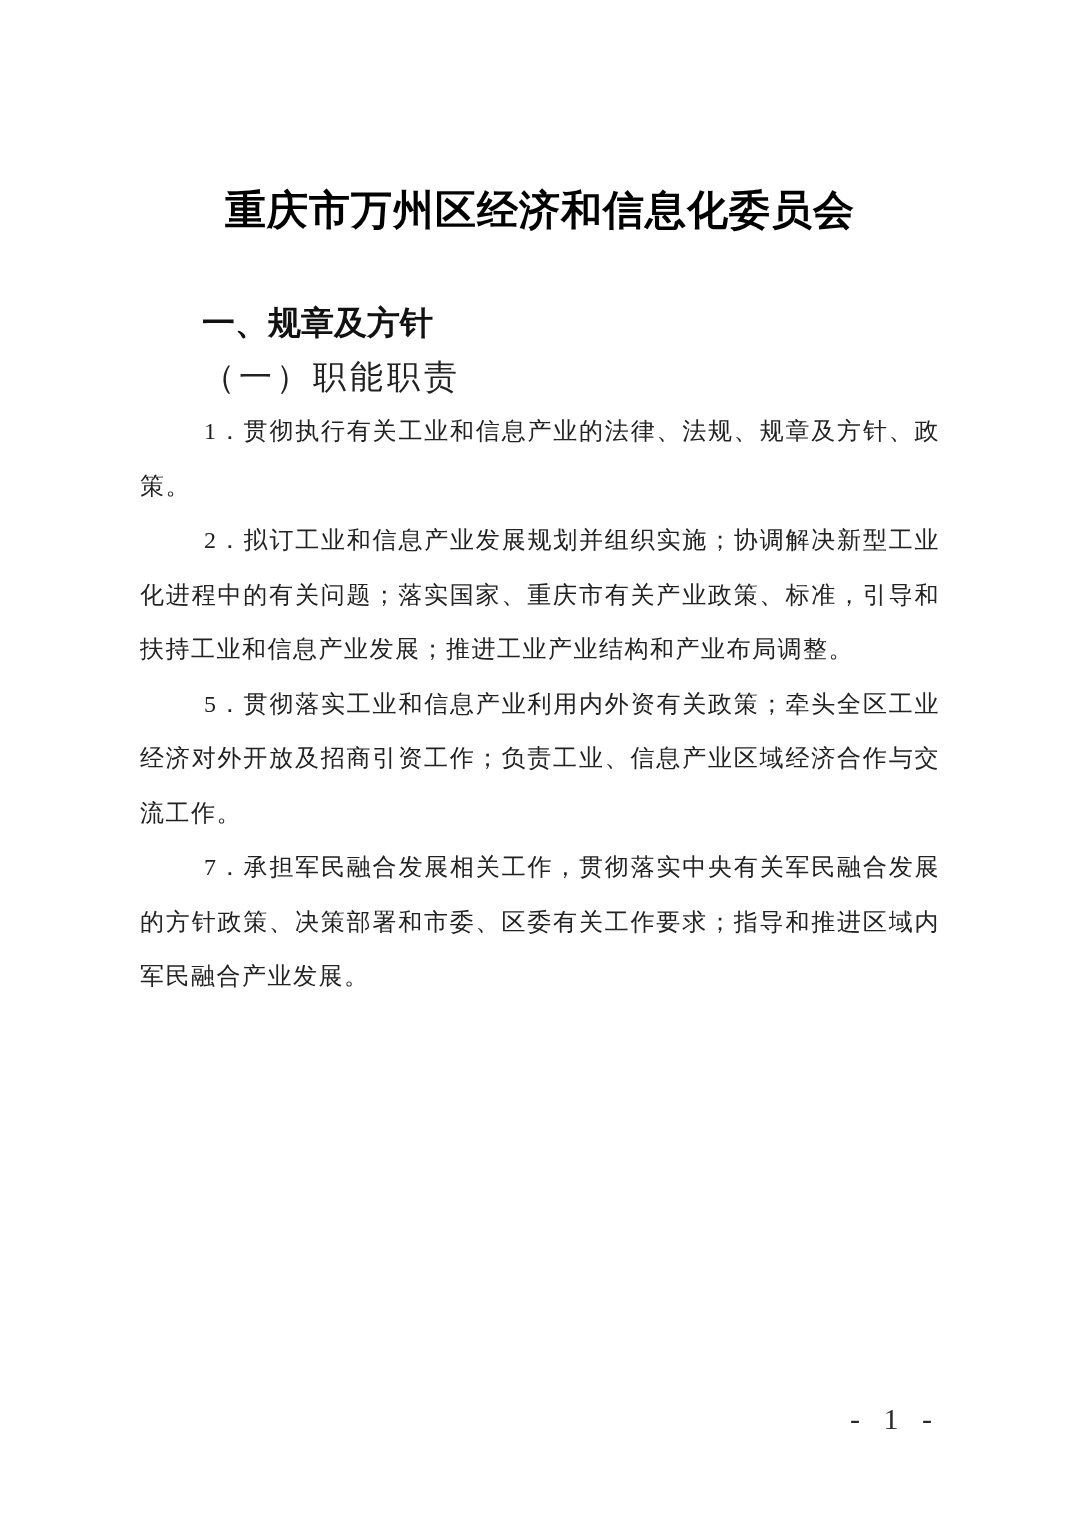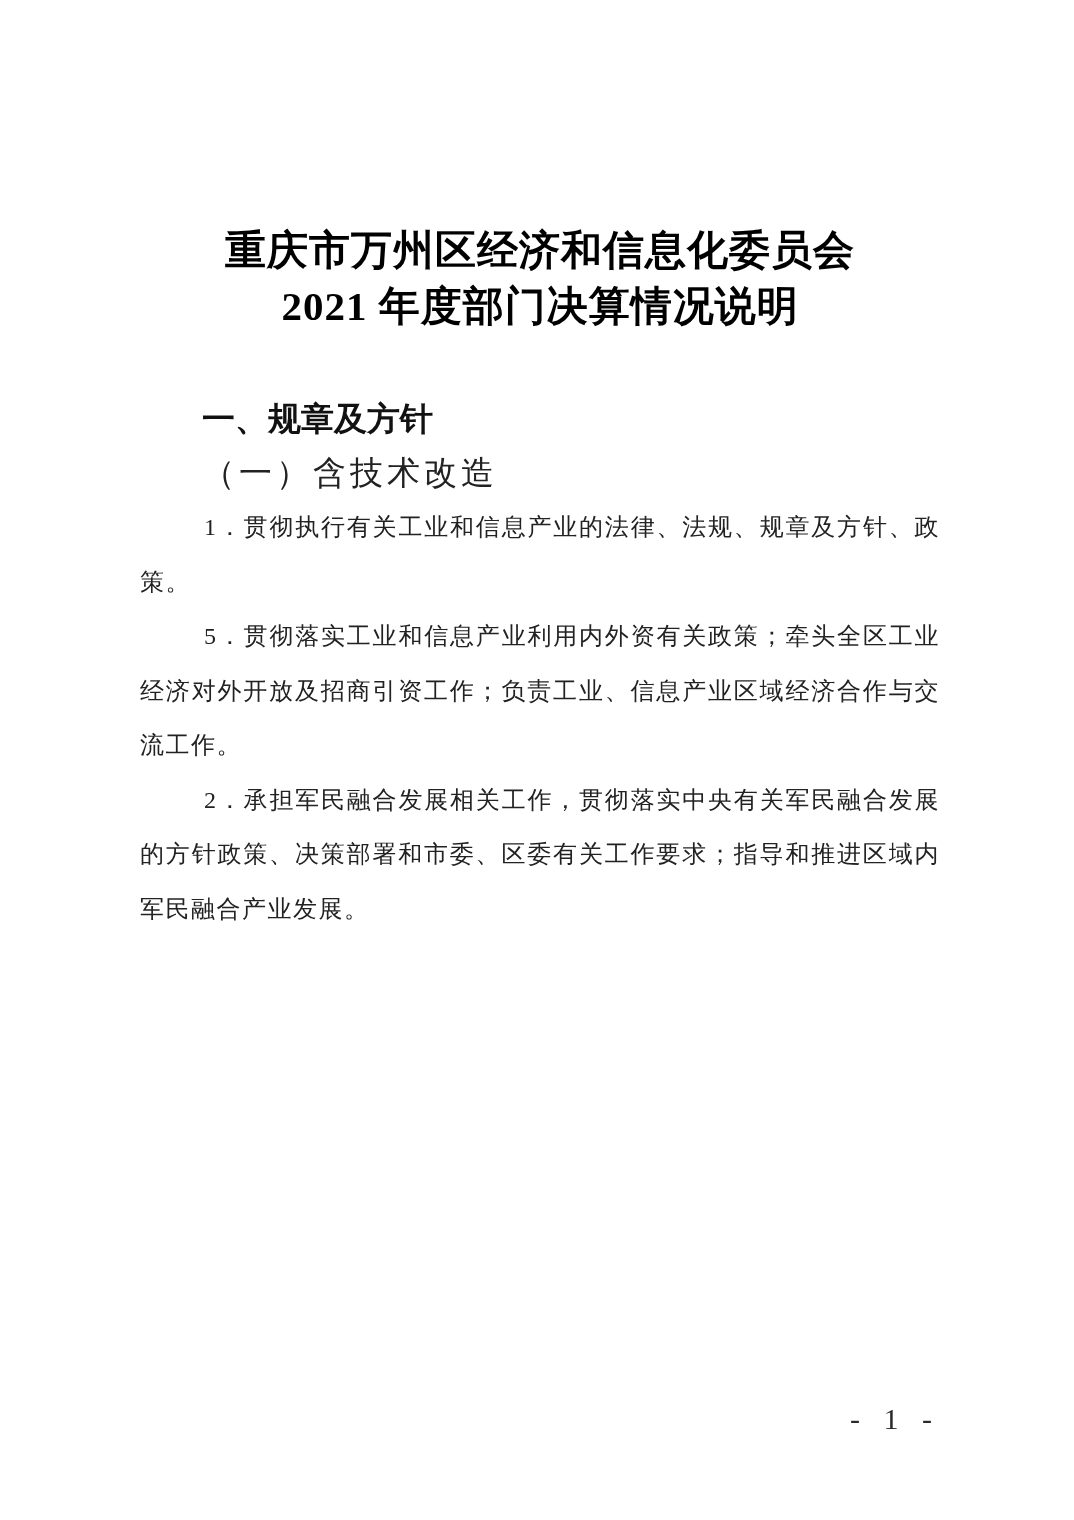--- a/index.html
+++ b/index.html
@@ -12,21 +12,20 @@
     width: 1074px;
     height: 1520px;
     margin: 0 auto;
     background: #ffffff;
     color: #1c1c1c;
     font-family: "Liberation Serif", "DejaVu Serif", serif;
     overflow: hidden;
   }
   .content {
     padding: 0 134px 0 140px;
-    margin-top: 40px;
   }
   .doc-title {
     margin: 0;
     padding-top: 182px;
     text-align: center;
     font-size: 41px;
     font-weight: 700;
     line-height: 56px;
     color: #000000;
     letter-spacing: 1px;
@@ -72,31 +71,31 @@
   }
 </style>
 </head>
 <body>
 
 <div class="page">
   <div class="content">
 
     <h1 class="doc-title">
       <span class="title-line">重庆市万州区经济和信息化委员会</span>
-      <span class="title-line">2021 年度部门决算情况说明</span>
     </h1>
 
     <h2 class="section-heading">一、规章及方针</h2>
 
-    <h3 class="subsection-heading">（一）含技术改造</h3>
+    <h3 class="subsection-heading">（一）职能职责</h3>
 
     <p class="body-para">1．贯彻执行有关工业和信息产业的法律、法规、规章及方针、政策。</p>
 
+    <p class="body-para">2．拟订工业和信息产业发展规划并组织实施；协调解决新型工业化进程中的有关问题；落实国家、重庆市有关产业政策、标准，引导和扶持工业和信息产业发展；推进工业产业结构和产业布局调整。</p>
 
 
     <p class="body-para">5．贯彻落实工业和信息产业利用内外资有关政策；牵头全区工业经济对外开放及招商引资工作；负责工业、信息产业区域经济合作与交流工作。</p>
 
-    <p class="body-para">2．承担军民融合发展相关工作，贯彻落实中央有关军民融合发展的方针政策、决策部署和市委、区委有关工作要求；指导和推进区域内军民融合产业发展。</p>
+    <p class="body-para">7．承担军民融合发展相关工作，贯彻落实中央有关军民融合发展的方针政策、决策部署和市委、区委有关工作要求；指导和推进区域内军民融合产业发展。</p>
 
   </div>
 
   <div class="page-number">- 1 -</div>
 </div>
 
 </body></html>

